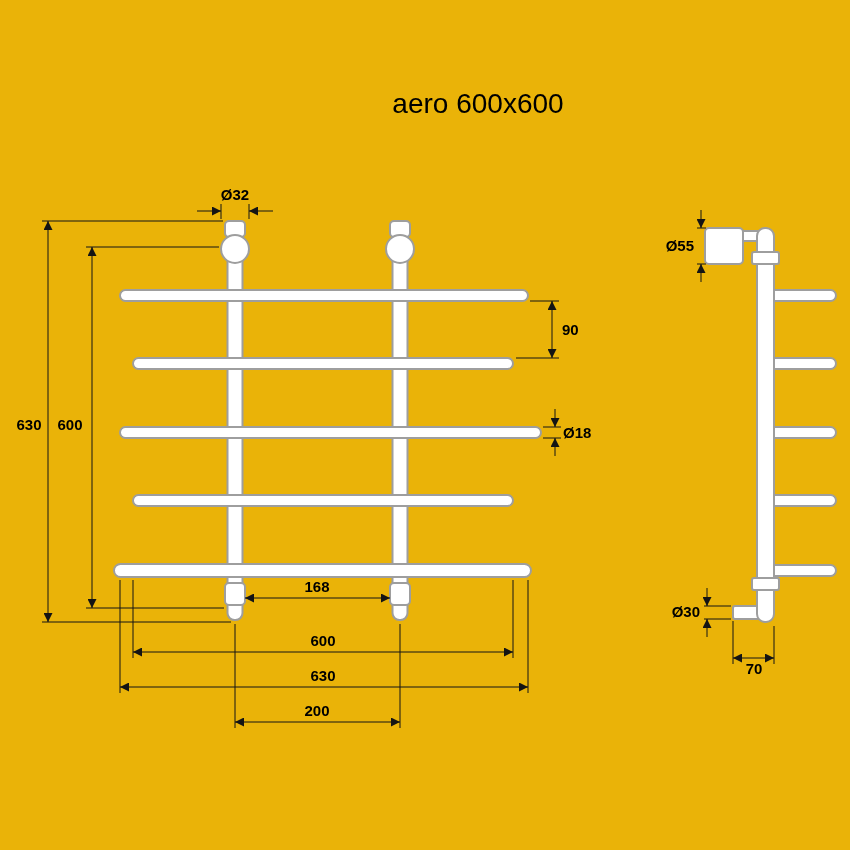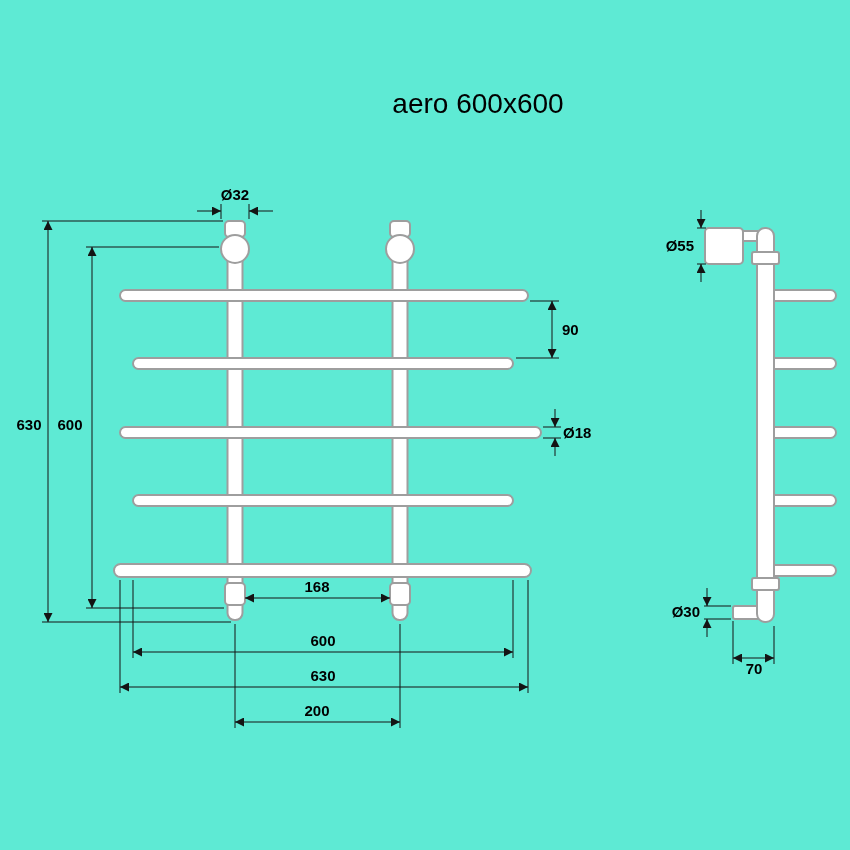--- a/index.html
+++ b/index.html
@@ -1,16 +1,16 @@
 <!DOCTYPE html>
 <html><head>
 <meta charset="utf-8">
 <style>
   html,body{margin:0;padding:0;background:#fff;}
-  .stage{position:relative;width:850px;height:850px;background:#5eead4;font-family:"Liberation Sans",sans-serif;overflow:hidden;}
+  .stage{position:relative;width:850px;height:850px;background:#eab308;font-family:"Liberation Sans",sans-serif;overflow:hidden;}
   svg{display:block;}
   .rail rect,.rail circle{stroke:#9e9e9e;stroke-width:2;fill:#ffffff;}
   .dim line{stroke:#141414;stroke-width:1;fill:none;}
   .dimtext{font-family:"Liberation Sans",sans-serif;font-size:15px;font-weight:bold;fill:#000;}
   .title{font-family:"Liberation Sans",sans-serif;font-size:28px;font-weight:400;fill:#000;}
 </style>
 </head>
 <body>
 
 <div class="stage">

